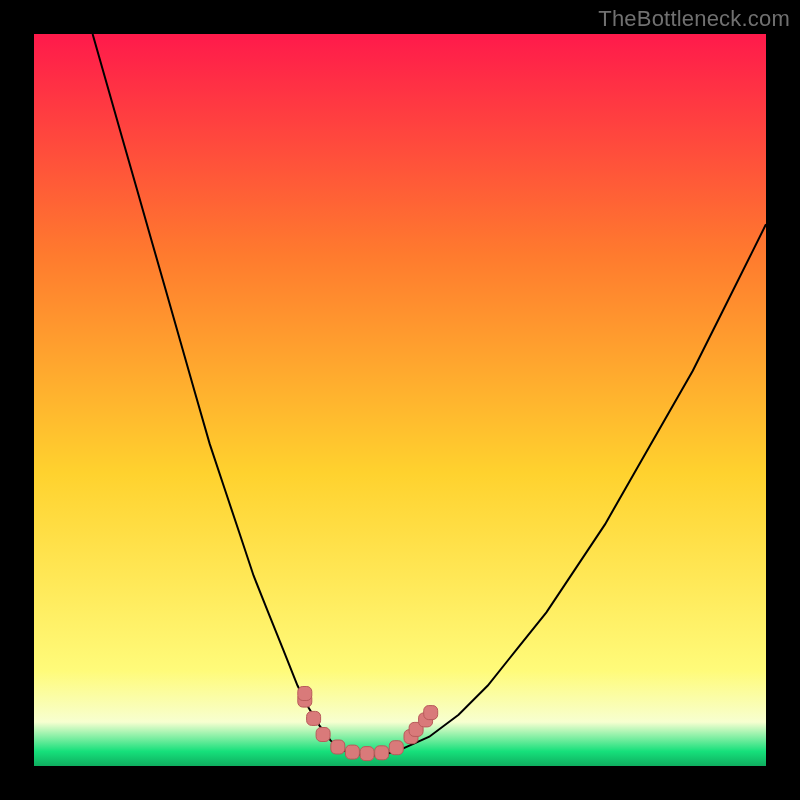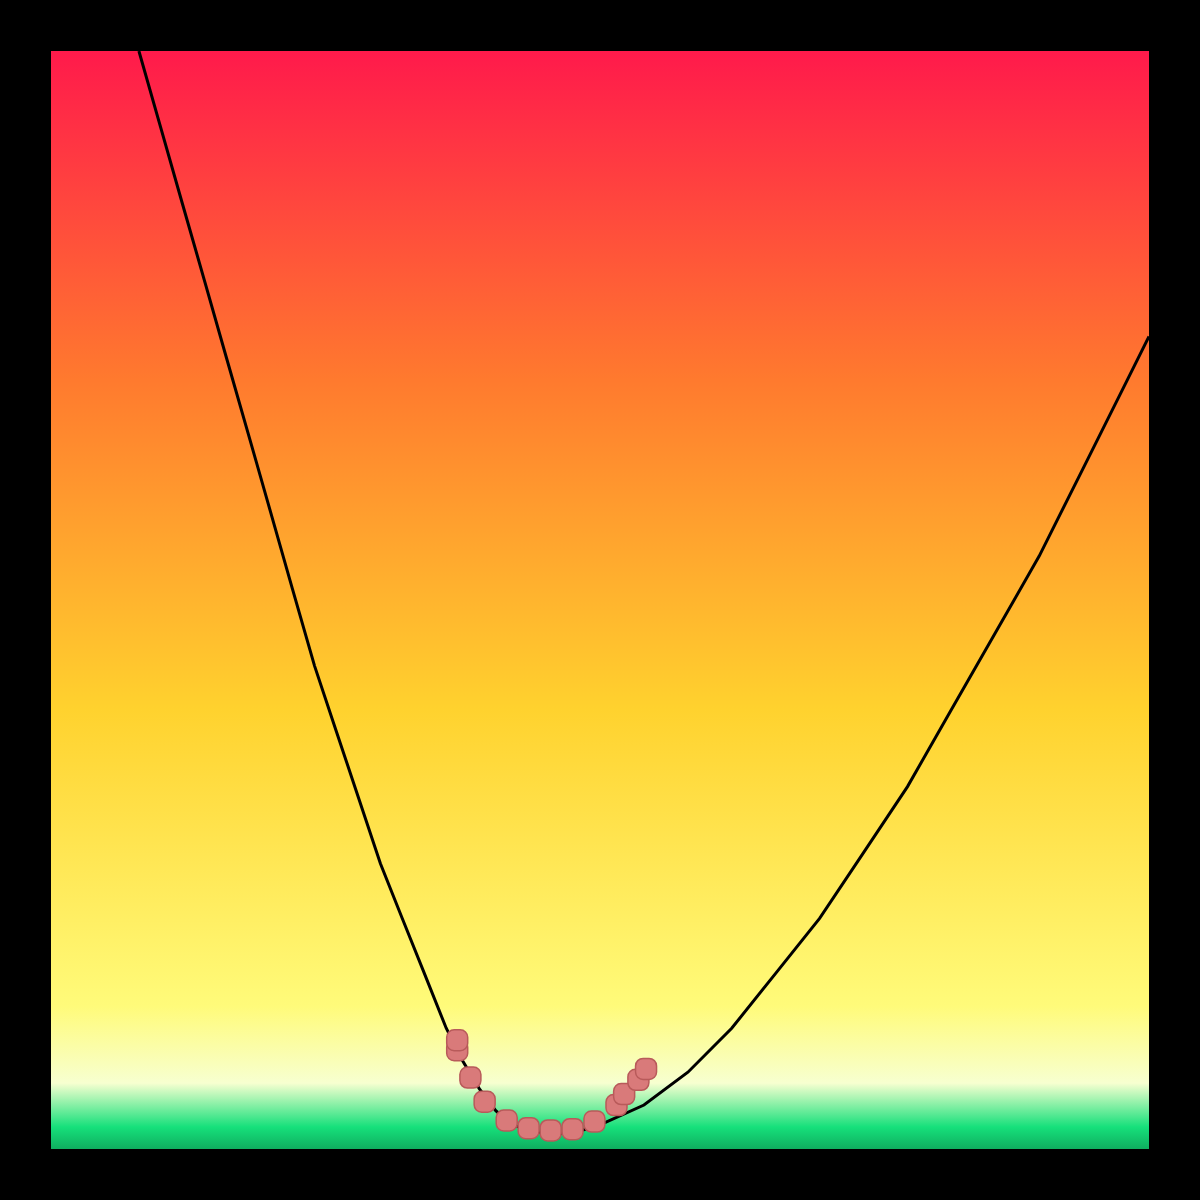--- a/index.html
+++ b/index.html
@@ -67,13 +67,14 @@
           <rect x="326.1" y="712.6" width="14" height="14" rx="5" ry="5" fill="#d97a7a" stroke="#b85a5a" stroke-width="1"></rect>
           <rect x="340.7" y="711.8" width="14" height="14" rx="5" ry="5" fill="#d97a7a" stroke="#b85a5a" stroke-width="1"></rect>
           <rect x="355.3" y="706.7" width="14" height="14" rx="5" ry="5" fill="#d97a7a" stroke="#b85a5a" stroke-width="1"></rect>
           <rect x="370.0" y="695.7" width="14" height="14" rx="5" ry="5" fill="#d97a7a" stroke="#b85a5a" stroke-width="1"></rect>
           <rect x="375.1" y="688.4" width="14" height="14" rx="5" ry="5" fill="#d97a7a" stroke="#b85a5a" stroke-width="1"></rect>
           <rect x="384.6" y="678.9" width="14" height="14" rx="5" ry="5" fill="#d97a7a" stroke="#b85a5a" stroke-width="1"></rect>
           <rect x="389.7" y="671.6" width="14" height="14" rx="5" ry="5" fill="#d97a7a" stroke="#b85a5a" stroke-width="1"></rect>
         </g>
     </svg>
   </div>
+  <div class="watermark">TheBottleneck.com</div>
 </div>
 
 </body></html>

